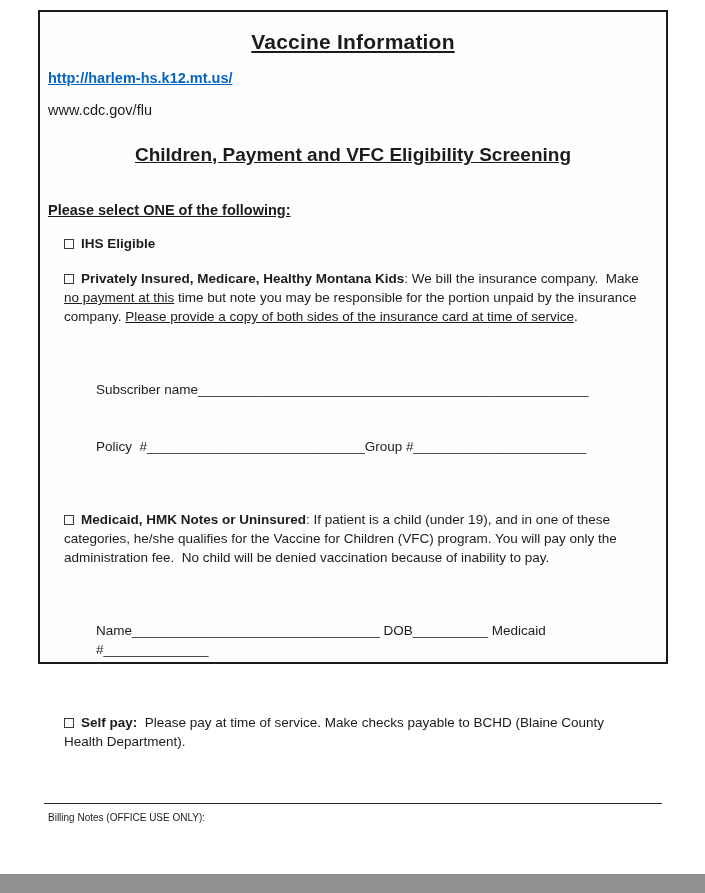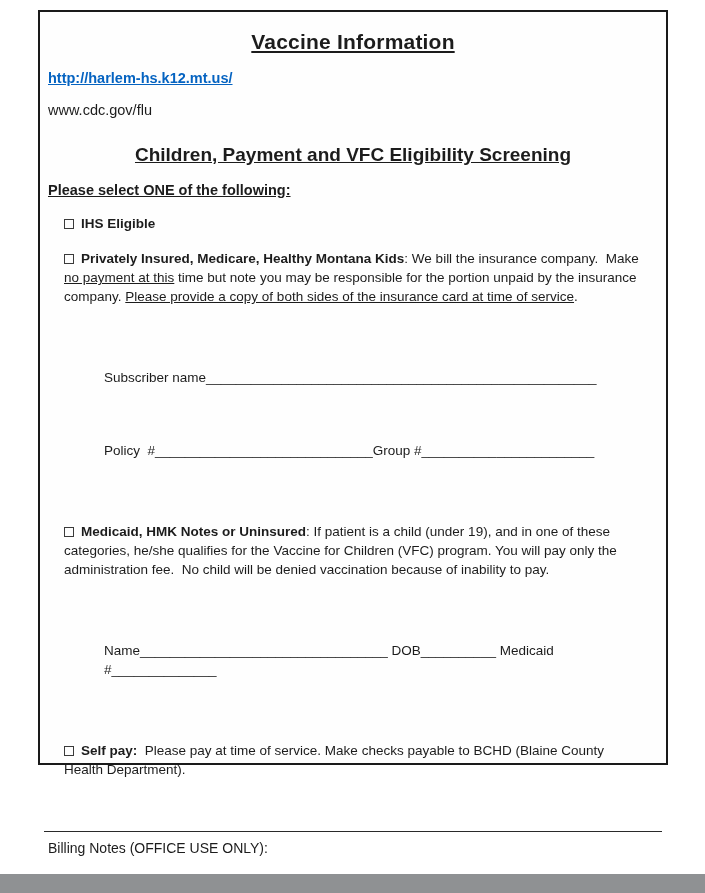--- a/index.html
+++ b/index.html
@@ -13,21 +13,21 @@
     width: 705px; height: 893px;
     position: relative;
     background: #ffffff;
     font-family: "Liberation Sans", sans-serif;
     color: var(--ink);
     overflow: hidden;
   }
   .page {
     position: absolute;
     left: 38px; top: 10px;
-    width: 630px; height: 755px;
+    width: 630px; height: 654px;
     background: #fefefe;
     border: 2px solid #1a1a1a;
     padding: 18px 8px 0 8px;
   }
   .scan-band {
     position: absolute;
     left: 0; bottom: 0;
     width: 705px; height: 19px;
     background: var(--scan_band);
   }
@@ -51,21 +51,21 @@
     margin-top: 16px;
     font-size: 14.5px;
     color: var(--ink);
   }
   h2.heading {
     margin: 26px 0 0 0; text-align: center;
     font-size: 19px; font-weight: bold;
     text-decoration: underline;
   }
   .instruction {
-    margin: 16px 0 0 0;
+    margin: 36px 0 0 0;
     font-size: 14.5px; font-weight: bold;
     text-decoration: underline;
   }
   p.option { margin: 16px; font-size: 13.5px; line-height: 19px; white-space: pre-wrap; }
   .opt-ihs      { margin-top: 30px; }
   .opt-private  { margin-top: 38px; }
   .opt-medicaid { margin-top: 62px; }
   .opt-selfpay  { margin-top: 58px; }
   .checkbox {
     display: inline-block;
@@ -76,26 +76,26 @@
     background: #fdfdfd;
     cursor: pointer;
   }
   .b { font-weight: bold; }
   .u { text-decoration: underline; }
   .fields {
     margin: 14px 0 0 48px;
     font-size: 13.5px; line-height: 19px;
     white-space: pre-wrap;
   }
-  .fields .row { margin: 8px; }
+  .fields .row { margin: 0; }
   .divider {
     margin: 52px -4px 0 -4px;
     border-top: 1.5px solid #2a2a2a;
   }
-  .billing-label { margin: 8px 0 0 0; font-size: 14px; }
+  .billing-label { margin: 8px 0 0 0; font-size: 10px; }
   .billing-area { height: 100px; }
 </style>
 </head>
 <body>
 
 <div class="page">
 
   <h1 class="title">Vaccine Information</h1>
 
   <div class="links">

